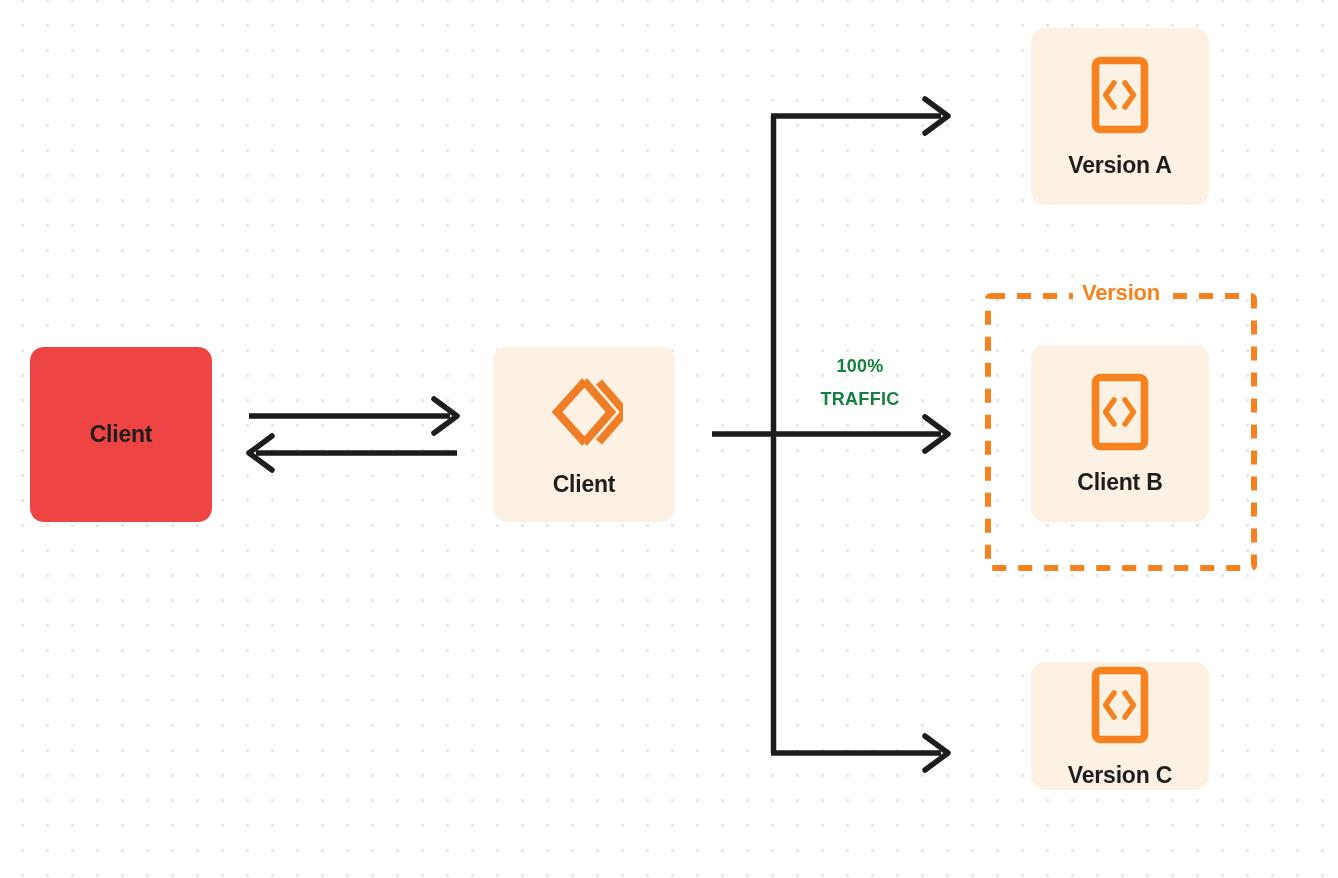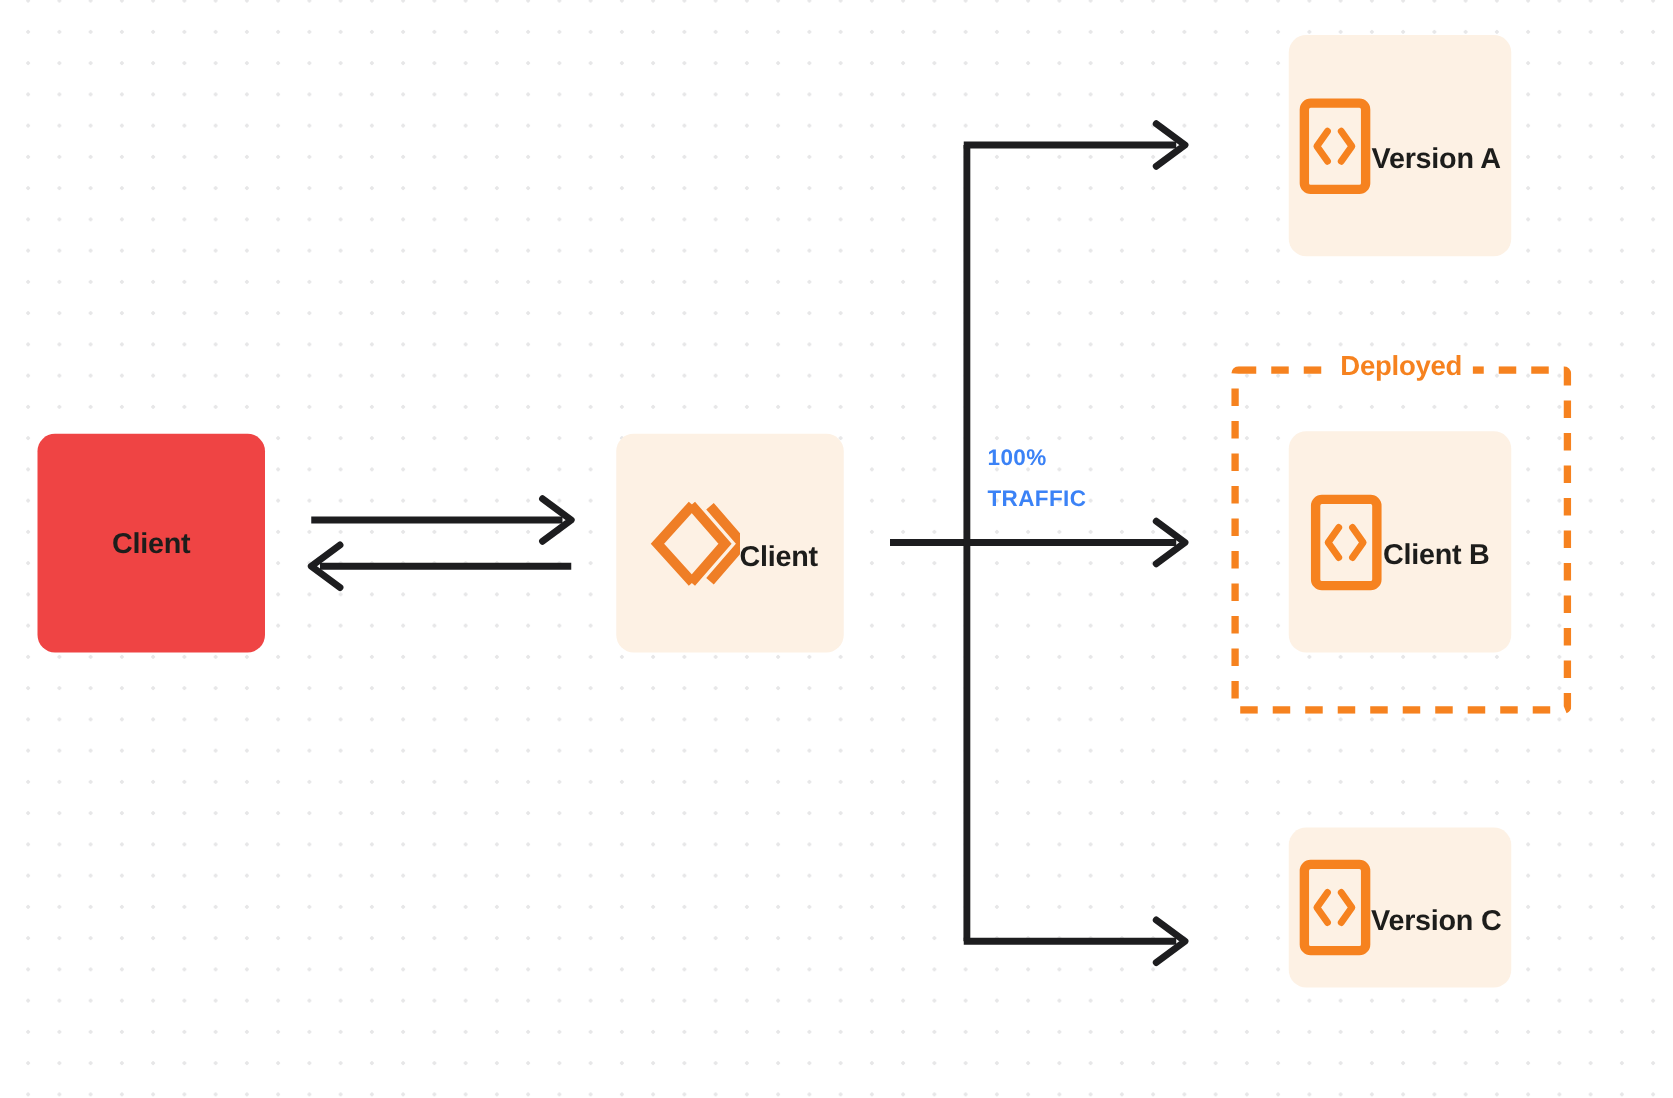--- a/index.html
+++ b/index.html
@@ -33,21 +33,21 @@
     left: 0; top: 0;
     width: 1338px;
     height: 878px;
     pointer-events: none;
   }
 
   
   .node {
     position: absolute;
     display: flex;
-    flex-direction: row;
+    flex-direction: column;
     align-items: center;
     justify-content: center;
     border-radius: 14px;
   }
 
   .node-client {
     background: #ef4444;
   }
 
   .node-worker, .node-version {
@@ -99,24 +99,24 @@
     line-height: 28px;
     white-space: nowrap;
   }
 
   
   #traffic-label {
     position: absolute;
     left: 790px;
     top: 350px;
     width: 140px;
-    text-align: left;
+    text-align: center;
     font-size: 18px;
     font-weight: 700;
-    color: #3b82f6;
+    color: #15803d;
     line-height: 33px;
     letter-spacing: 0.3px;
   }
   #traffic-label .t-line { display: block; }
 </style>
 </head>
 <body>
 
 <div id="canvas">
 
@@ -184,21 +184,21 @@
         <path d="M34 27 L 42.5 39 L 34 51" fill="none" stroke="#f6821f" stroke-width="5.5" stroke-linecap="round" stroke-linejoin="round"></path>
       </svg>
     </span>
     <span class="node-label">Version A</span>
   </div>
 
   <div id="deployed-frame">
     <svg class="frame-svg" viewBox="0 0 272 278" width="272" height="278" xmlns="http://www.w3.org/2000/svg">
       <rect x="3" y="3" width="266" height="272" rx="3" ry="3" fill="none" stroke="#f6821f" stroke-width="6" stroke-dasharray="14 12" stroke-linecap="butt"></rect>
     </svg>
-    <span id="deployed-label">Deployed</span>
+    <span id="deployed-label">Version</span>
   </div>
 
   <div class="node node-version" style="left:1031px; top:345px; width:178px; height:177px;">
     <span class="node-icon">
       <svg width="58" height="78" viewBox="0 0 58 78" xmlns="http://www.w3.org/2000/svg">
         <rect x="4.5" y="4.5" width="49" height="69" rx="5" ry="5" fill="none" stroke="#f6821f" stroke-width="7.5"></rect>
         <path d="M23 27 L 14.5 39 L 23 51" fill="none" stroke="#f6821f" stroke-width="5.5" stroke-linecap="round" stroke-linejoin="round"></path>
         <path d="M34 27 L 42.5 39 L 34 51" fill="none" stroke="#f6821f" stroke-width="5.5" stroke-linecap="round" stroke-linejoin="round"></path>
       </svg>
     </span>

